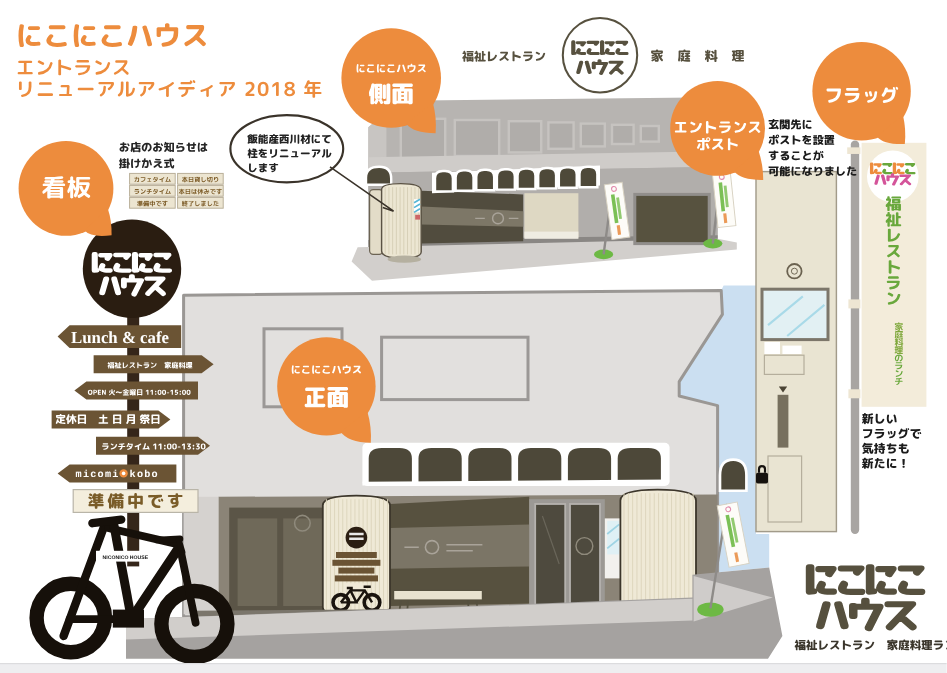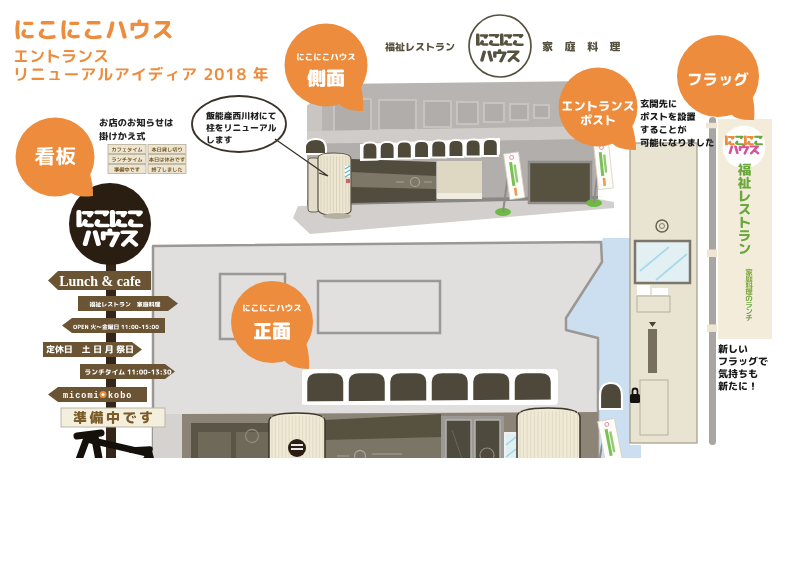--- a/index.html
+++ b/index.html
@@ -1,14 +1,14 @@
 <!DOCTYPE html>
 <html><head><meta charset="utf-8"><style>
 html,body{margin:0;padding:0;background:#fff;}
-#c{position:relative;width:789px;height:458px;overflow:hidden;font-family:"Liberation Sans",sans-serif;}
+#c{position:relative;width:789px;height:561px;overflow:hidden;font-family:"Liberation Sans",sans-serif;}
 </style></head><body>
 <div id="c"><svg width="789" height="561" viewBox="0 0 789 561">
 <path d="M603,238 L630,238 L630,445 L641,445 L641,473 L577,479 L577,340 L566,335 L566,318 L599,263 L601,242 Z" fill="#cbdff1"></path>
 <g>
 <polygon points="307,106 333,84 598,81 598,200 307,203" fill="#b7b4b1"></polygon>
 <polygon points="307,106 322,93 322,204 307,204" fill="#c8c5c2"></polygon>
 <rect x="334" y="99" width="37" height="33" fill="#b0adaa" stroke="#c6c3c0" stroke-width="2"></rect>
 <rect x="379" y="100" width="37" height="30" fill="#b0adaa" stroke="#c6c3c0" stroke-width="2"></rect>
 <rect x="424" y="101" width="27" height="26" fill="#b0adaa" stroke="#c6c3c0" stroke-width="2"></rect>
 <rect x="457" y="102" width="21" height="22" fill="#b0adaa" stroke="#c6c3c0" stroke-width="2"></rect>

